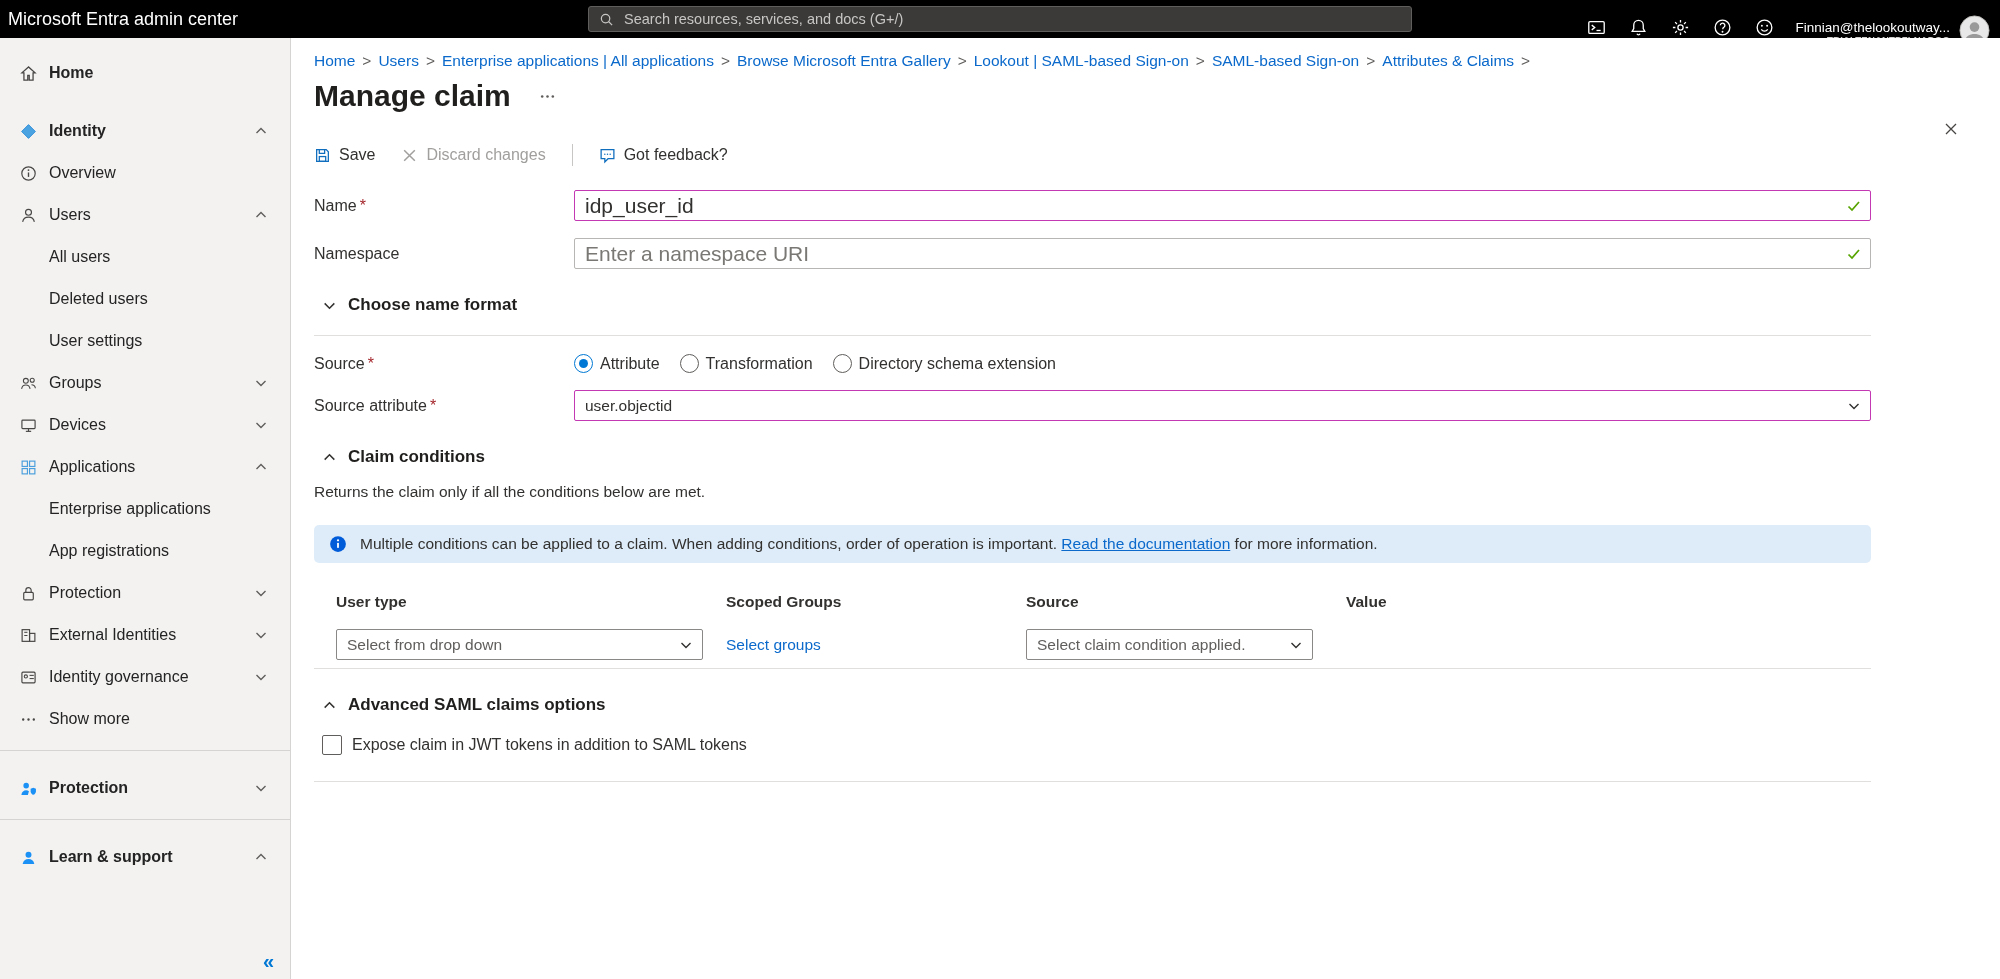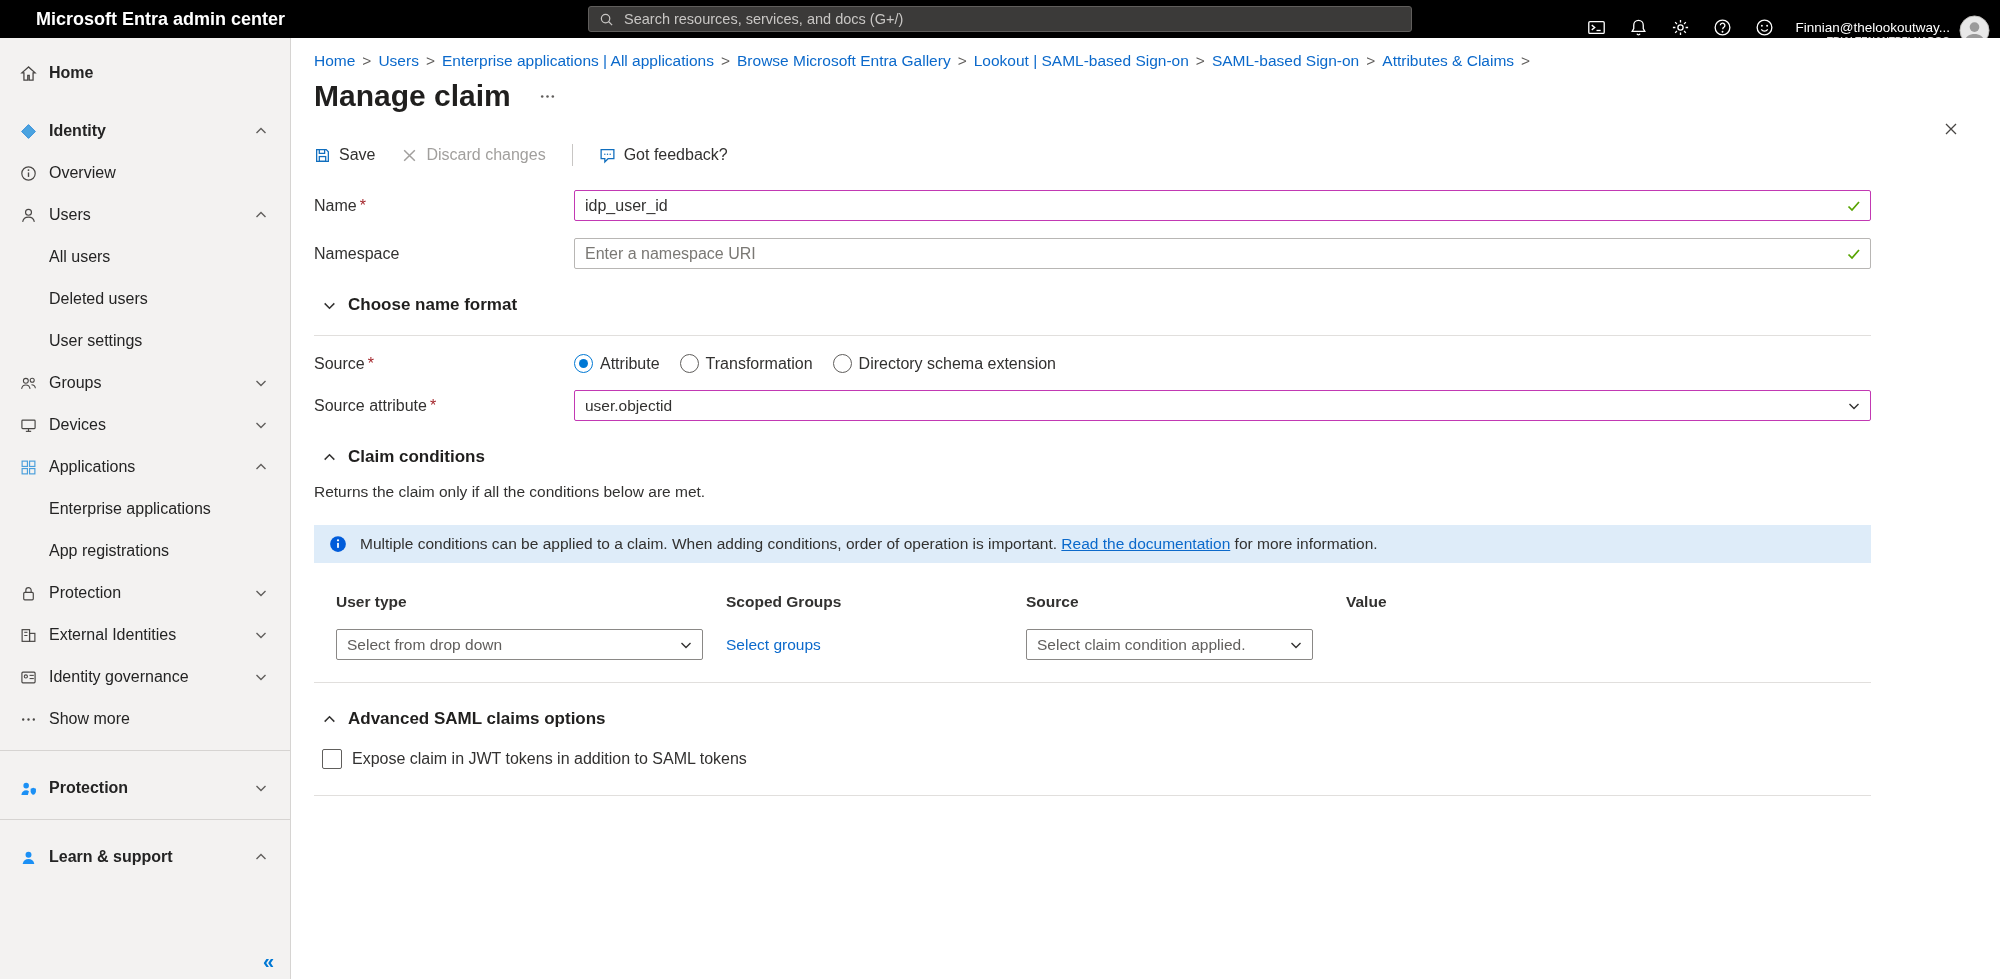--- a/index.html
+++ b/index.html
@@ -5,21 +5,21 @@
   * { box-sizing: border-box; }
   html,body { margin:0; padding:0; }
   body {
     width:2000px; height:979px; overflow:hidden;
     font-family:"Liberation Sans","DejaVu Sans",sans-serif;
     font-size:16px; color:#323130; background:#fff;
   }
 
   
   .topbar { height:38px; background:#000; color:#fff; display:flex; align-items:center; position:relative; }
-  .topbar-title { font-size:18px; font-weight:700; padding-left:8px; white-space:nowrap;margin-left:28px; }
+  .topbar-title { font-size:18px; font-weight:400; padding-left:8px; white-space:nowrap; }
   .search-box { position:absolute; left:588px; top:6px; width:824px; height:26px; background:#3b3a39;
     border:1px solid #605e5c; border-radius:3px; display:flex; align-items:center; padding:0 10px; gap:8px; }
   .search-box svg { width:15px; height:15px; flex:none; }
   .search-input { flex:1; background:transparent; border:none; outline:none; color:#e1dfdd; font:inherit; font-size:14.5px; }
   .search-input::placeholder { color:#c8c6c4; }
   .topbar-right { position:absolute; right:0; top:8px; height:38px; display:flex; align-items:flex-end; }
   .tb-icon { width:42px; height:38px; display:flex; align-items:center; justify-content:center; cursor:pointer; }
   .tb-icon svg { width:19px; height:19px; }
   .user-block { text-align:right; line-height:1.15; margin-left:10px; cursor:pointer; }
   .user-name { font-size:13.5px; color:#fff; }
@@ -63,21 +63,21 @@
   .tool-btn svg { width:17px; height:17px; }
   .tool-btn.disabled { color:#a19f9d; cursor:default; }
   .toolbar-divider { width:1px; height:22px; background:#c8c6c4; }
 
   .form { width:1557px; margin-top:18px; }
   .form-row { display:flex; align-items:center; margin-bottom:17px; }
   .form-label { width:260px; flex:none; font-size:16px; color:#323130; }
   .req { color:#a4262c; margin-left:3px; }
   .field { flex:1; position:relative; }
   .input { width:100%; height:31px; border:1px solid #b8b6b4; border-radius:2px; padding:0 36px 0 10px;
-    font:inherit; font-size:16px; color:#323130; outline:none; background:#fff; }
+    font:inherit; font-size:21px; color:#323130; outline:none; background:#fff; }
   .input.dirty { border-color:#c239b3; }
   .input::placeholder { color:#7a7874; }
   .field-check { position:absolute; right:9px; top:8px; width:16px; height:16px; }
   .field-check svg { width:16px; height:16px; }
 
   .select { height:31px; border:1px solid #8a8886; border-radius:2px; background:#fff; display:flex;
     align-items:center; justify-content:space-between; padding:0 9px 0 10px; font-size:15.5px;
     cursor:pointer; color:#323130; }
   .select.dirty { border-color:#c239b3; }
   .select.placeholder > span:first-child { color:#605e5c; }
@@ -92,29 +92,29 @@
 
   .radio-group { display:flex; align-items:center; gap:20px; }
   .radio { display:flex; align-items:center; gap:7px; cursor:pointer; }
   .radio-circle { width:19px; height:19px; border:1px solid #605e5c; border-radius:50%; position:relative;
     background:#fff; flex:none; }
   .radio.selected .radio-circle { border-color:#0078d4; }
   .radio.selected .radio-circle::after { content:""; position:absolute; inset:4px; border-radius:50%; background:#0078d4; }
 
   .section-desc { font-size:15.5px; color:#323130; margin:-4px 0 22px 0; }
 
-  .info-banner { display:flex; align-items:center; gap:13px; background:#deecf9; border-radius:0;
+  .info-banner { display:flex; align-items:center; gap:13px; background:#deecf9; border-radius:5px;
     padding:9px 15px; font-size:15.5px; margin:24px 0 30px; min-height:38px; }
   .info-banner svg { width:18px; height:18px; flex:none; }
   .link { color:#0b69cb; text-decoration:underline; cursor:pointer; }
 
   .cond-header, .cond-row { display:grid; grid-template-columns:390px 300px 320px 1fr; align-items:center;
     padding-left:22px; }
   .cond-header { font-weight:700; font-size:15.5px; margin-bottom:18px; }
-  .cond-row { padding-bottom:22px; border-bottom:1px solid #e1dfdd; }
+  .cond-row { padding-bottom:8px; border-bottom:1px solid #e1dfdd; }
   .plain-link { color:#0b69cb; cursor:pointer; font-size:15.5px; }
 
   .checkbox-row { display:flex; align-items:center; gap:10px; margin:2px 0 26px; padding-left:8px; font-size:16px; }
   .checkbox { width:20px; height:20px; border:1px solid #605e5c; border-radius:2px; background:#fff;
     flex:none; cursor:pointer; }
 </style>
 </head>
 <body>
 
 <div class="topbar">

